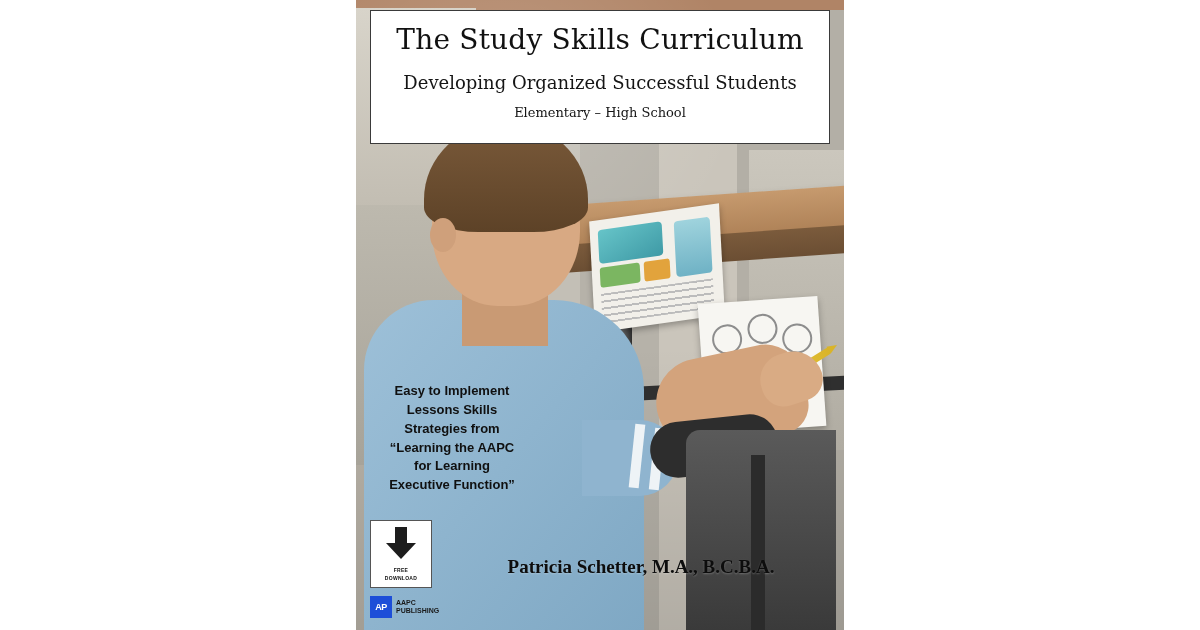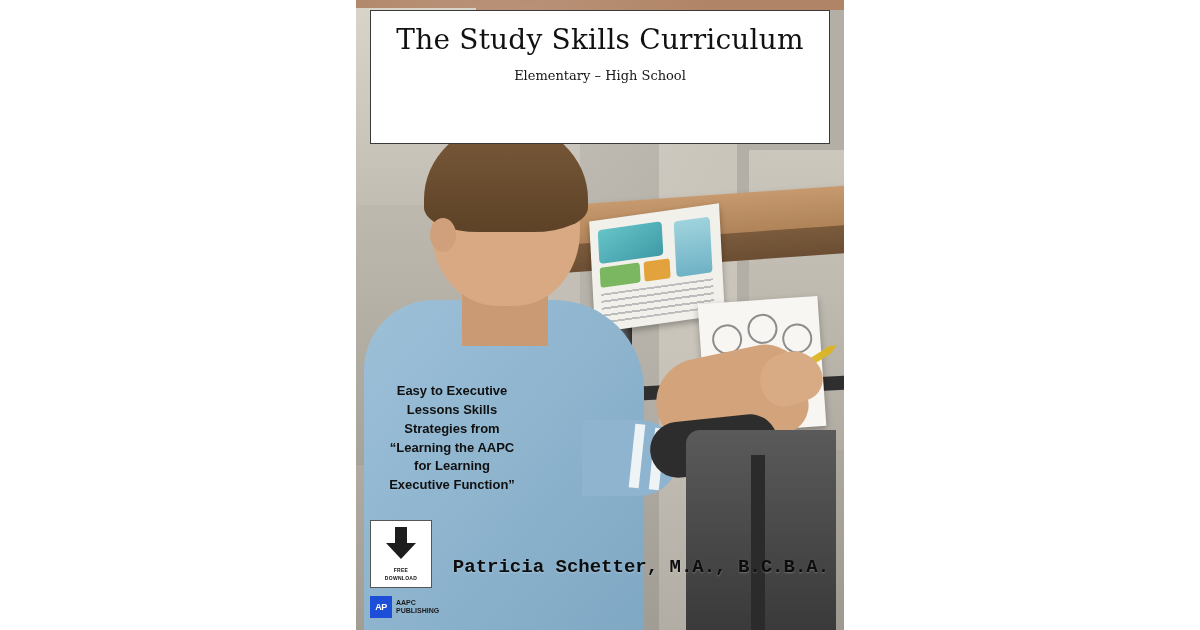--- a/index.html
+++ b/index.html
@@ -414,21 +414,21 @@
     text-align: left;
   }
 
   
   .authors {
     position: absolute;
     left: 96px;
     right: 14px;
     top: 552px;
     text-align: center;
-    font-family: Liberation Mono, monospace;
+    font-family: Liberation Serif, serif;
     font-weight: bold;
     color: #0d0d0d;
     font-size: 19px;
     line-height: 1.6;
     text-shadow: 0 1px 2px rgba(255,255,255,0.25);
   }
 </style>
 </head>
 <body>
 
@@ -473,25 +473,26 @@
     <div class="hair"></div>
     <div class="ear"></div>
     <div class="arm"></div>
     <div class="forearm-dark"></div>
     <div class="hand"></div>
     <div class="chair"></div>
     <div class="chair-post"></div>
 
     <div class="title-box">
       <div class="title-main">The Study Skills Curriculum</div>
+      <div class="title-sub1">Developing Organized Successful Students</div>
       <div class="title-sub2">Elementary – High School</div>
     </div>
 
     <div class="blurb">
-      <div>Easy to Executive</div>
+      <div>Easy to Implement</div>
       <div>Lessons Skills</div>
       <div>Strategies from</div>
       <div>“Learning the AAPC</div>
       <div>for Learning</div>
       <div>Executive Function”</div>
     </div>
 
     <div class="badge">
       <span>
         <svg width="34" height="40" viewBox="0 0 34 40" aria-hidden="true">

